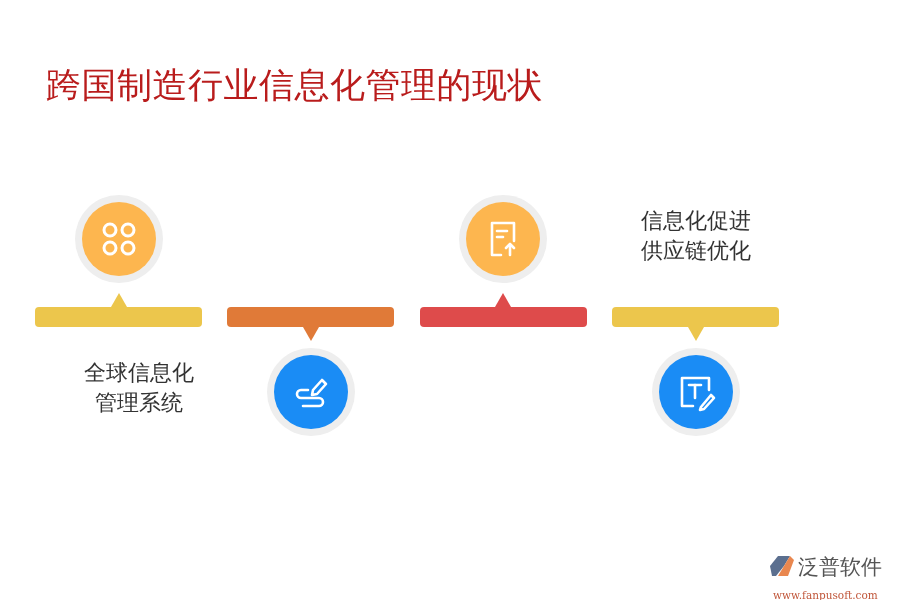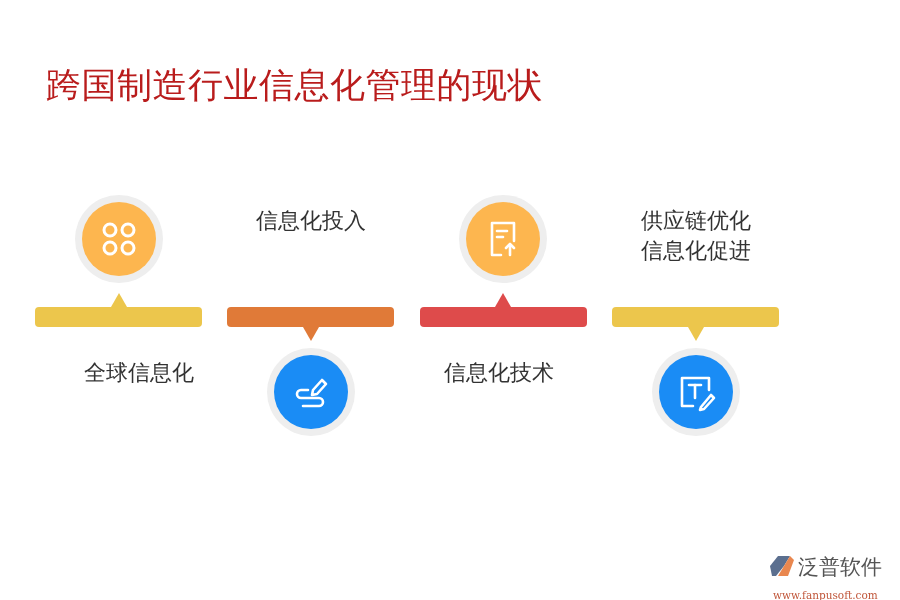--- a/index.html
+++ b/index.html
@@ -30,24 +30,24 @@
         <circle cx="11" cy="29" r="6"></circle>
           <circle cx="29" cy="29" r="6"></circle>
       </g>
     </svg>
   </div>
 </div>
 <div class="tri-up" style="left:111px; border-bottom-color:#ECC64C;"></div>
 <div class="bar" style="left:35px; background:#ECC64C;"></div>
 <div class="label" style="left:49px; top:358px;">
   <div>全球信息化</div>
+  <div>管理系统</div>
 </div>
 
 <div class="label" style="left:221px; top:206px;">
-  <div>信息化投入</div>
 </div>
 <div class="bar" style="left:227px; background:#E07A38;"></div>
 <div class="tri-down" style="left:303px; border-top-color:#E07A38;"></div>
 <div class="ring" style="left:267px; top:348px;">
   <div class="disc" style="background:#1A8CF5;">
     <svg width="44" height="44" viewBox="0 0 44 44">
       <g fill="none" stroke="#fff" stroke-width="2.6" stroke-linecap="round" stroke-linejoin="round">
         <path d="M24 20 L33 10 L37 14 L28 24 L23 25 Z"></path>
         <path d="M19 20 H12 a4 4 0 0 0 0 8 H30 a4 4 0 0 1 0 8 H14"></path>
       </g>
@@ -64,26 +64,25 @@
           <path d="M14 20 H20"></path>
         <path d="M27 38 V28"></path>
           <path d="M23 31 L27 27 L31 31"></path>
       </g>
     </svg>
   </div>
 </div>
 <div class="tri-up" style="left:495px; border-bottom-color:#DE4B4B;"></div>
 <div class="bar" style="left:420px; background:#DE4B4B;"></div>
 <div class="label" style="left:409px; top:358px;">
-  <div>信息化技术</div>
 </div>
 
 <div class="label" style="left:606px; top:206px;">
+  <div>信息化促进</div>
   <div>供应链优化</div>
-  <div>信息化促进</div>
 </div>
 <div class="bar" style="left:612px; background:#ECC64C;"></div>
 <div class="tri-down" style="left:688px; border-top-color:#ECC64C;"></div>
 <div class="ring" style="left:652px; top:348px;">
   <div class="disc" style="background:#1A8CF5;">
     <svg width="44" height="44" viewBox="0 0 44 44">
       <g fill="none" stroke="#fff" stroke-width="2.6" stroke-linecap="round" stroke-linejoin="round">
         <path d="M19 36 H8 V8 H35 V20"></path>
         <path d="M15 15 H27"></path>
           <path d="M21 15 V28"></path>

